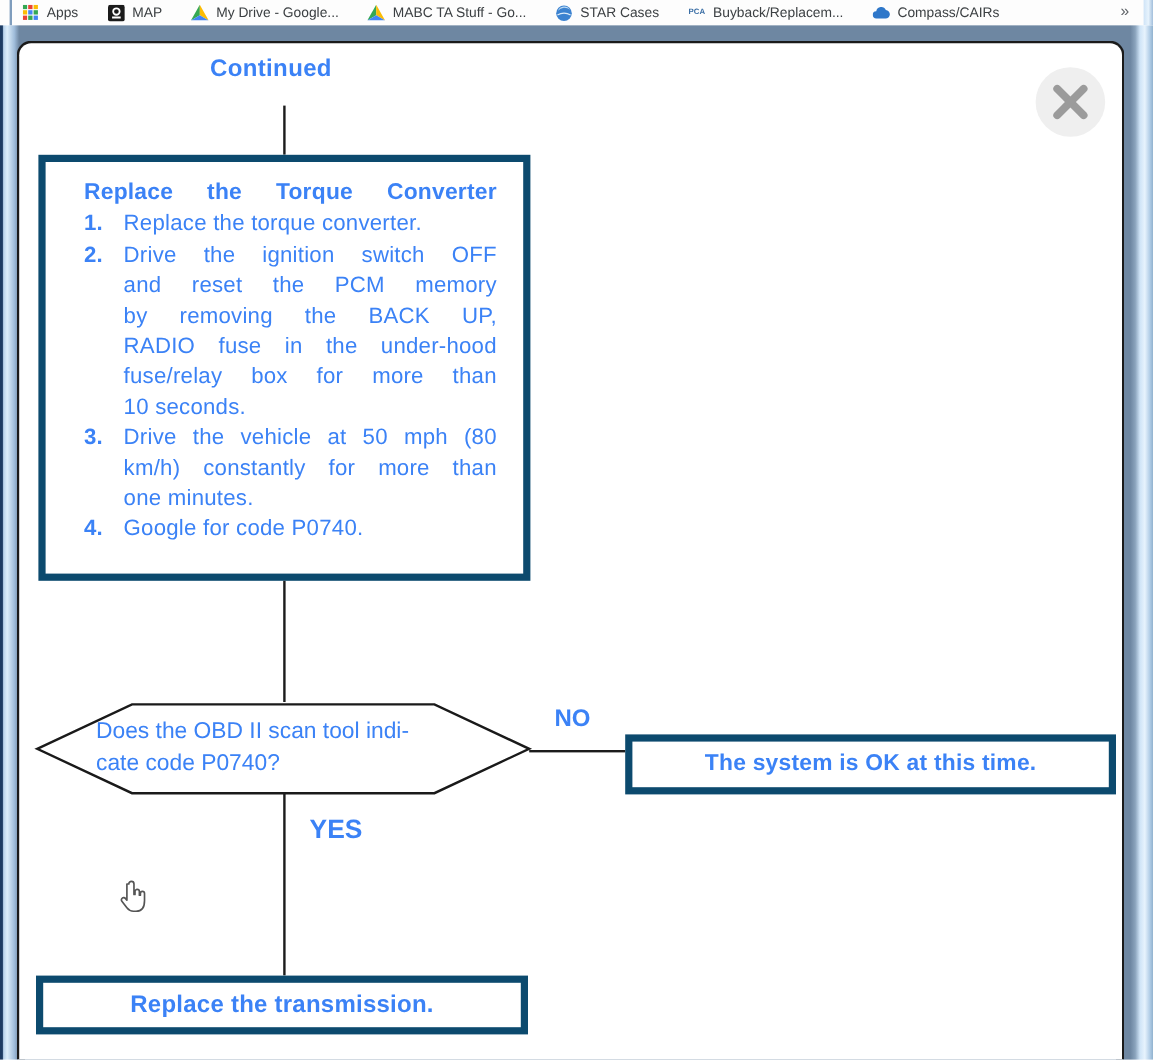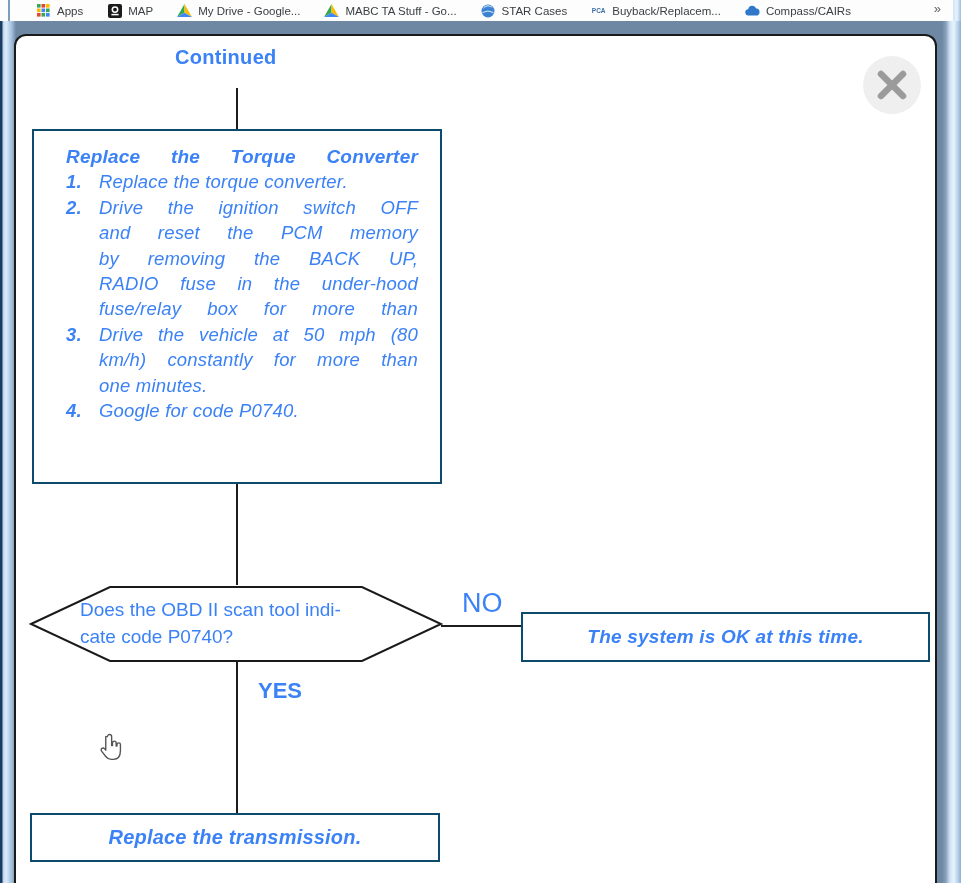--- a/index.html
+++ b/index.html
@@ -13,53 +13,53 @@
     background:linear-gradient(to right,
       #1d3c64 0px,#1d3c64 2px,
       #b9d3ec 3px,#ddeefb 6px,#9fbcda 12px,
       #6e87a2 16px,#6e87a2 942px,
       #8aa3bc 946px,
       #cfe4f7 950px,#e7f3fd 954px,#b4cfe8 958px,#8fb0cd 961px);
   }
   
   .bookmarks-bar{
     position:absolute;left:0;top:0;width:961px;height:21px;background:#fdfdfd;
-    display:flex;align-items:center;box-sizing:border-box;padding-left:32px;
+    display:flex;align-items:center;box-sizing:border-box;padding-left:14px;
     font-size:11.5px;color:#3c4043;
   }
   .bar-left-line{position:absolute;left:8px;top:0;width:2px;height:21px;background:#7f9dbd;}
   .bar-right-strip{position:absolute;right:0;top:0;width:8px;height:21px;
     background:linear-gradient(to right,#cfe4f7,#e7f3fd 50%,#9fbcda);}
   .bm-list{display:flex;align-items:center;gap:24px;margin-left:4px;}
   .bm-item{display:flex;align-items:center;gap:6px;cursor:pointer;white-space:nowrap;}
   .bm-icon{width:15px;height:15px;display:inline-flex;align-items:center;justify-content:center;}
   .bm-icon.pca{font-size:6.5px;font-weight:bold;color:#3a6ea5;letter-spacing:0;}
   .bm-overflow{position:absolute;right:20px;top:1px;font-size:13px;color:#5f6368;cursor:pointer;}
   
   .panel{
     position:absolute;left:14px;top:34px;width:923px;height:849px;
     background:#fff;border:2px solid #1a1a1a;border-bottom:none;
     border-radius:12px 12px 0 0;box-sizing:border-box;
   }
   .fc{position:absolute;color:#3b82f6;}
   .ink-line{position:absolute;background:#1c1c1c;}
-  .fc-box{position:absolute;border:2px solid #0c4a6e;background:#fff;box-sizing:border-box;font-style:italic;}
+  .fc-box{position:absolute;border:6px solid #0c4a6e;background:#fff;box-sizing:border-box;}
   .continued{left:159px;top:10px;width:160px;font-size:20px;font-weight:bold;letter-spacing:.3px;}
   
   .proc-box{left:16px;top:93px;width:410px;height:355px;
     font-size:18.5px;line-height:25.4px;letter-spacing:.2px;
     padding:13px 22px 0 32px;}
   .proc-title div{font-weight:bold;font-size:19px;}
   .jline{text-align:justify;text-align-last:justify;}
   .step{display:grid;grid-template-columns:33px 1fr;font-weight:bold;}
   .step .step-lines{font-weight:normal;}
   
   .hex-wrap{left:12px;top:549px;width:416px;height:78px;}
   .hex-text{position:absolute;left:52px;top:11px;font-size:19px;line-height:27px;width:340px;}
-  .no-label{left:446px;top:552px;font-size:27px;font-weight:normal;}
+  .no-label{left:446px;top:552px;font-size:20px;font-weight:bold;}
   .yes-label{left:242px;top:642px;font-size:22px;font-weight:bold;}
   .ok-box{left:505px;top:576px;width:409px;height:50px;display:flex;align-items:center;justify-content:center;
     font-size:19px;font-weight:bold;letter-spacing:.2px;}
   .replace-box{left:14px;top:777px;width:410px;height:49px;display:flex;align-items:center;justify-content:center;
     font-size:20px;font-weight:bold;letter-spacing:.2px;}
   
   .v1{left:220px;top:52px;width:2px;height:41px;}
   .v2{left:220px;top:448px;width:2px;height:101px;}
   .v3{left:220px;top:624px;width:2px;height:153px;}
   .h-no{left:425px;top:589px;width:82px;height:2px;}
@@ -177,20 +177,21 @@
     </div>
 
     <div class="step">
       <div class="step-num">2.</div>
       <div class="step-lines">
             <div class="jline">Drive the ignition switch OFF</div>
             <div class="jline">and reset the PCM memory</div>
             <div class="jline">by removing the BACK UP,</div>
             <div class="jline">RADIO fuse in the under-hood</div>
             <div class="jline">fuse/relay box for more than</div>
+            <div>10 seconds.</div>
           </div>
     </div>
 
     <div class="step">
       <div class="step-num">3.</div>
       <div class="step-lines">
             <div class="jline">Drive the vehicle at 50 mph (80</div>
             <div class="jline">km/h) constantly for more than</div>
             <div>one minutes.</div>
           </div>

